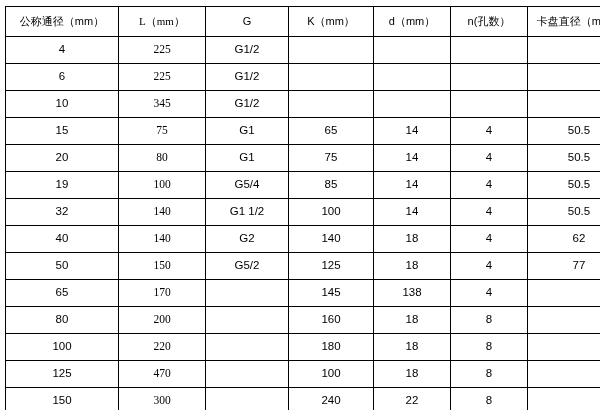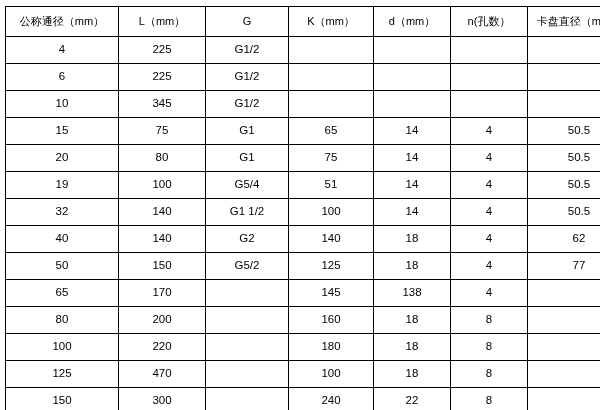--- a/index.html
+++ b/index.html
@@ -35,21 +35,21 @@
     padding: 0 2px;
     line-height: 1.15;
     white-space: nowrap;
     overflow: hidden;
   }
   table.spec-table thead td {
     font-size: 11px;
     height: 29px;
   }
   .col-0 { width: 108px; }
-  .col-1 { width: 82px; }
+  .col-1 { width: 82px; font-family: Liberation Serif, serif; }
   .col-2 { width: 78px; }
   .col-3 { width: 80px; }
   .col-4 { width: 72px; }
   .col-5 { width: 72px; }
   .col-6 { width: 98px; }
   .empty-cell { }
 </style>
 </head>
 <body>
 
@@ -109,21 +109,21 @@
         <td class="col-2">G1</td>
         <td class="col-3">75</td>
         <td class="col-4">14</td>
         <td class="col-5">4</td>
         <td class="col-6">50.5</td>
       </tr>
       <tr>
         <td class="col-0">19</td>
         <td class="col-1">100</td>
         <td class="col-2">G5/4</td>
-        <td class="col-3">51</td>
+        <td class="col-3">85</td>
         <td class="col-4">14</td>
         <td class="col-5">4</td>
         <td class="col-6">50.5</td>
       </tr>
       <tr>
         <td class="col-0">32</td>
         <td class="col-1">140</td>
         <td class="col-2">G1 1/2</td>
         <td class="col-3">100</td>
         <td class="col-4">14</td>

